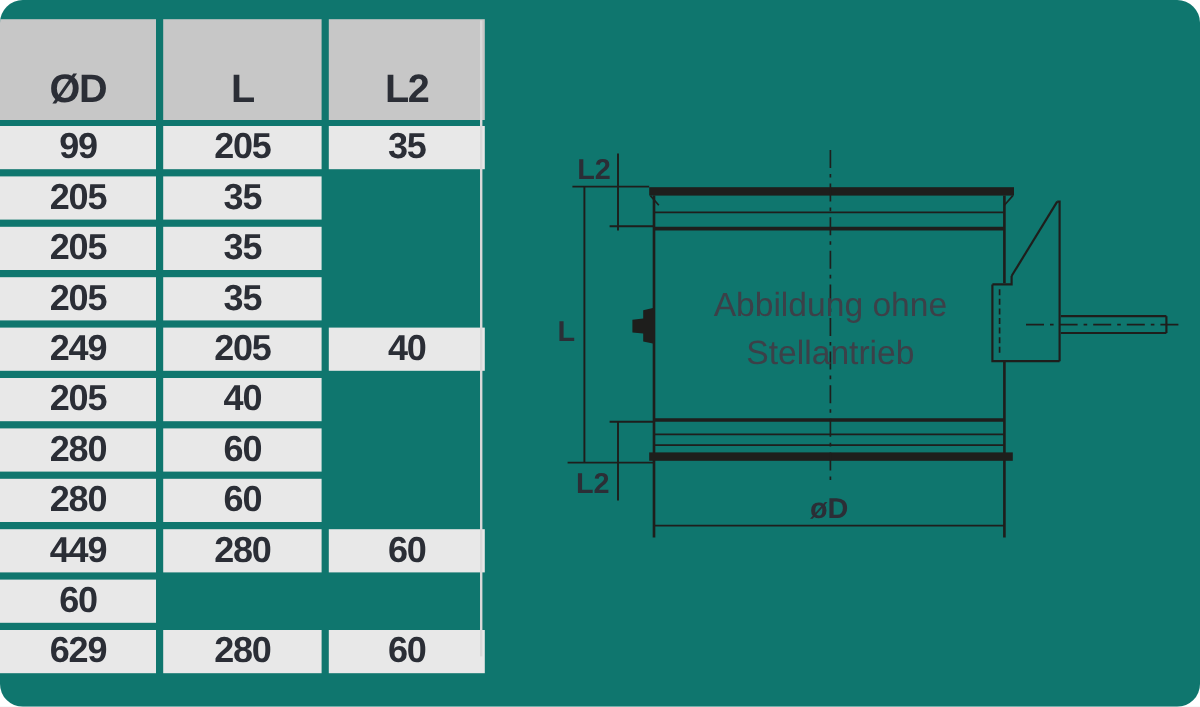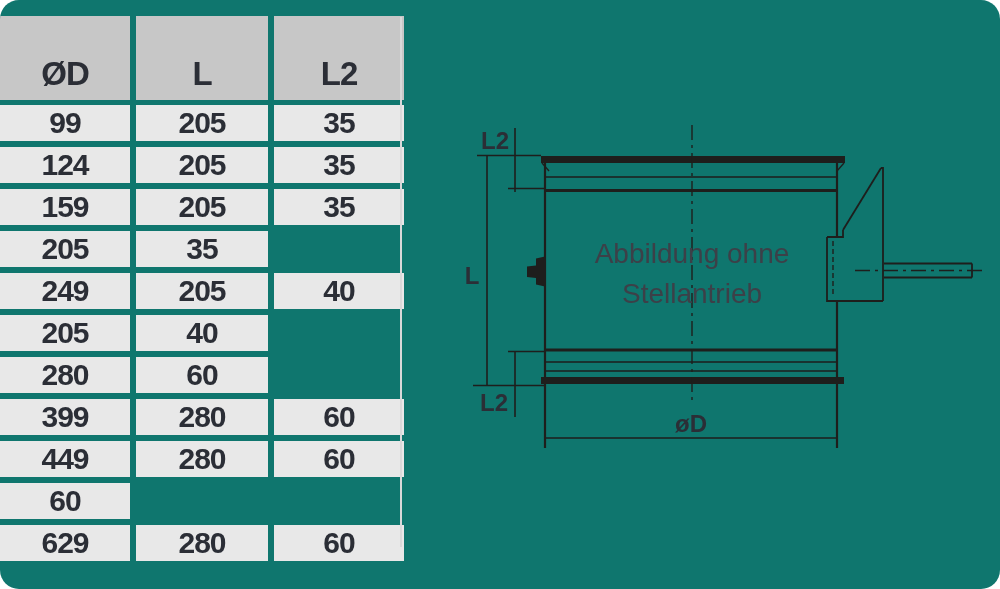--- a/index.html
+++ b/index.html
@@ -48,26 +48,24 @@
       <div class="th">L</div>
       <div class="th">L2</div>
     </div>
     <div id="tbody">
         <div class="row">
           <div class="cell">99</div>
           <div class="cell">205</div>
           <div class="cell">35</div>
         </div>
         <div class="row">
-          <div class="cell">124</div>
           <div class="cell">205</div>
           <div class="cell">35</div>
         </div>
         <div class="row">
-          <div class="cell">159</div>
           <div class="cell">205</div>
           <div class="cell">35</div>
         </div>
         <div class="row">
           <div class="cell">205</div>
           <div class="cell">35</div>
         </div>
         <div class="row">
           <div class="cell">249</div>
           <div class="cell">205</div>
@@ -75,21 +73,20 @@
         </div>
         <div class="row">
           <div class="cell">205</div>
           <div class="cell">40</div>
         </div>
         <div class="row">
           <div class="cell">280</div>
           <div class="cell">60</div>
         </div>
         <div class="row">
-          <div class="cell">399</div>
           <div class="cell">280</div>
           <div class="cell">60</div>
         </div>
         <div class="row">
           <div class="cell">449</div>
           <div class="cell">280</div>
           <div class="cell">60</div>
         </div>
         <div class="row">
           <div class="cell">60</div>

